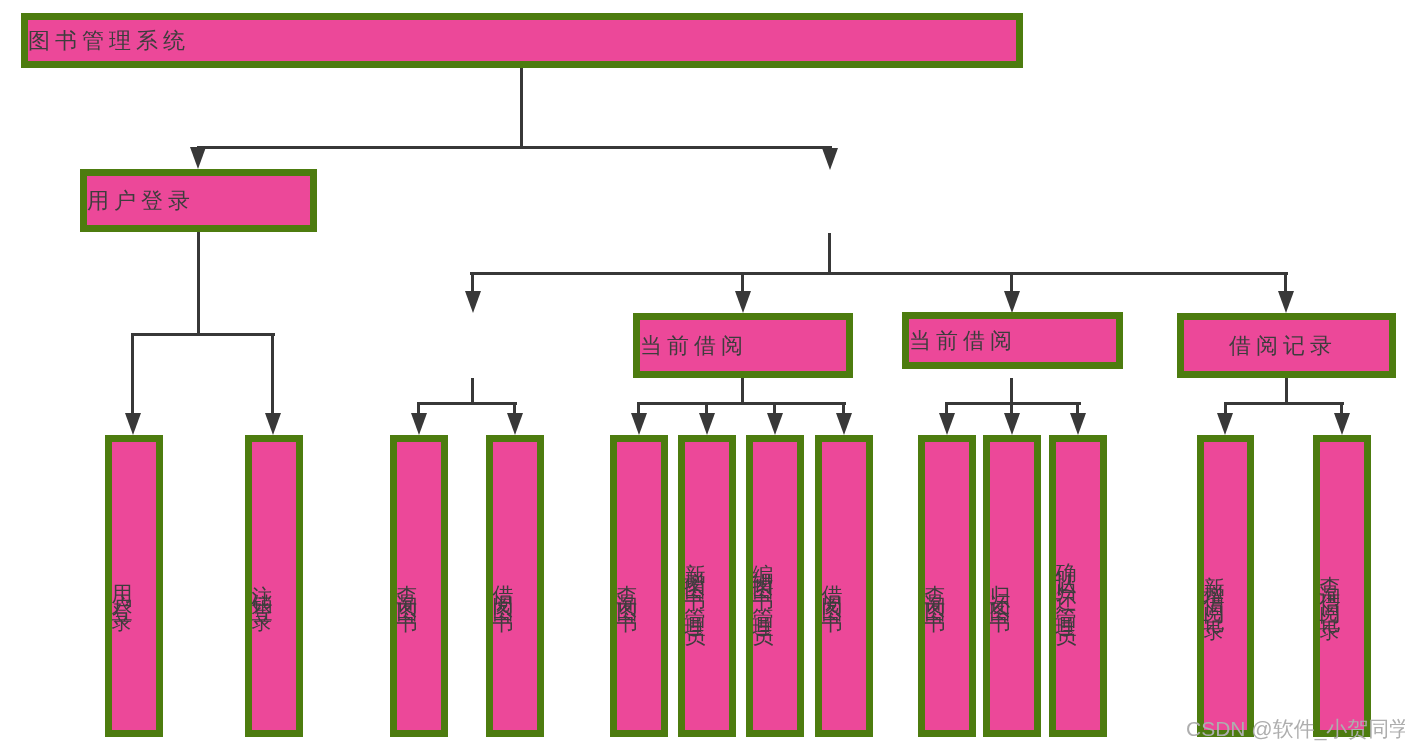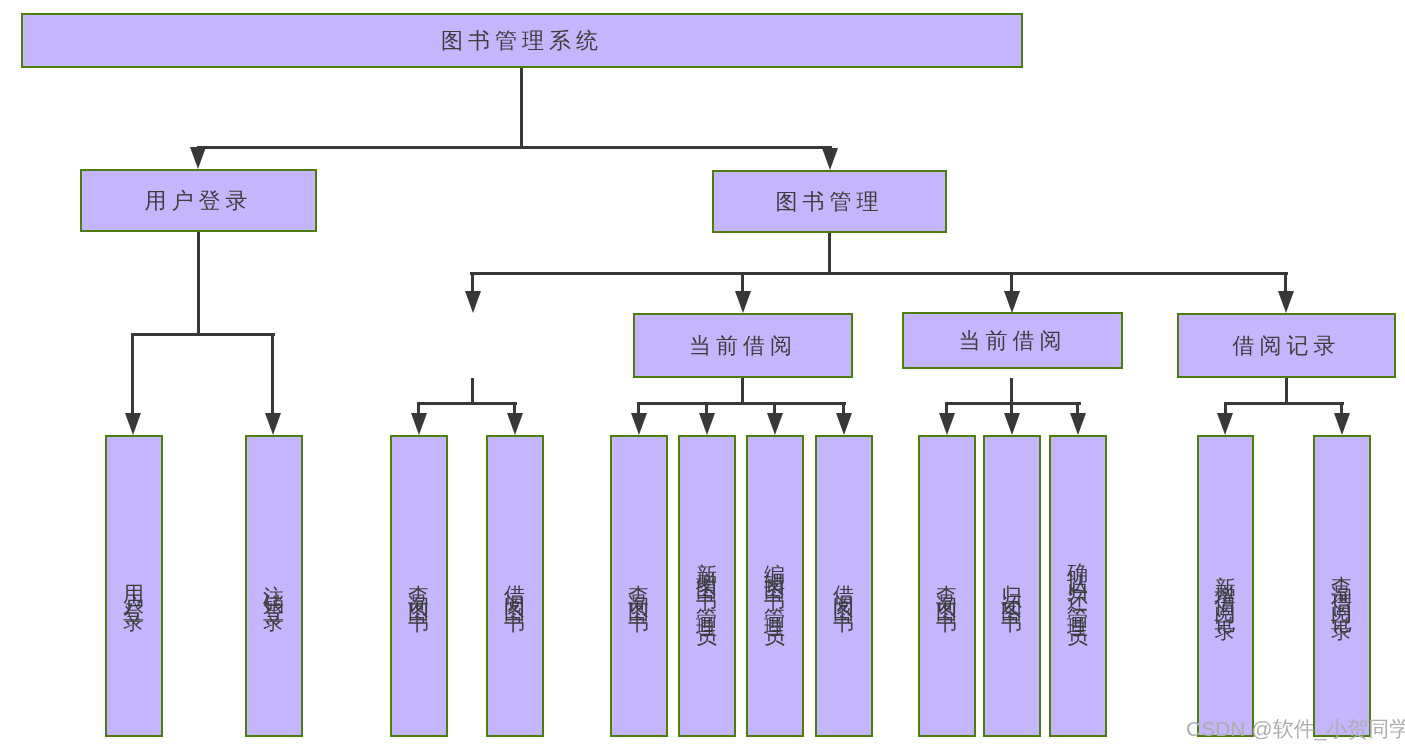--- a/index.html
+++ b/index.html
@@ -7,25 +7,24 @@
   .canvas {
     position: relative;
     width: 1405px;
     height: 747px;
     background: #ffffff;
     font-family: "Liberation Sans", "DejaVu Sans", sans-serif;
     overflow: hidden;
   }
   .box {
     position: absolute;
-    background: #c4b5fd;
-    border: 2px solid #4d7c0f;
+    background: #ec4899;
+    border: 7px solid #4d7c0f;
     display: flex;
     align-items: center;
-    justify-content: center;
     color: #3d3d3d;
   }
   .hbox .lbl {
     font-size: 22px;
     letter-spacing: 5px;
     white-space: nowrap;
     color: #3d3d3d;
   }
   .vbox .lbl {
     writing-mode: vertical-rl;
@@ -65,23 +64,20 @@
   </div>
 
   <div class="line" style="left:520px; top:68px; width:3px; height:80px;"></div>
   <div class="line" style="left:197px; top:146px; width:635px; height:3px;"></div>
   <div class="arrow" style="left:190px; top:147px;"></div>
   <div class="arrow" style="left:822px; top:148px;"></div>
 
   <div class="box hbox" style="left:80px; top:169px; width:237px; height:63px;">
     <span class="lbl">用户登录</span>
   </div>
-  <div class="box hbox" style="left:712px; top:170px; width:235px; height:63px;">
-    <span class="lbl">图书管理</span>
-  </div>
 
   <div class="line" style="left:197px; top:232px; width:3px; height:103px;"></div>
   <div class="line" style="left:131px; top:333px; width:144px; height:3px;"></div>
   <div class="line" style="left:131px; top:333px; width:3px; height:82px;"></div>
   <div class="line" style="left:271px; top:333px; width:3px; height:82px;"></div>
   <div class="arrow" style="left:125px; top:413px;"></div>
   <div class="arrow" style="left:265px; top:413px;"></div>
 
   <div class="line" style="left:828px; top:233px; width:3px; height:41px;"></div>
   <div class="line" style="left:470px; top:272px; width:818px; height:3px;"></div>
@@ -93,21 +89,21 @@
   <div class="arrow" style="left:735px; top:291px;"></div>
   <div class="arrow" style="left:1004px; top:291px;"></div>
   <div class="arrow" style="left:1278px; top:291px;"></div>
 
   <div class="box hbox" style="left:633px; top:313px; width:220px; height:65px;">
     <span class="lbl">当前借阅</span>
   </div>
   <div class="box hbox" style="left:902px; top:312px; width:221px; height:57px;">
     <span class="lbl">当前借阅</span>
   </div>
-  <div class="box hbox" style="left:1177px; top:313px; width:219px; height:65px;">
+  <div class="box hbox" style="left:1177px; top:313px; width:219px; height:65px;padding-left:45px;">
     <span class="lbl">借阅记录</span>
   </div>
 
   <div class="line" style="left:471px; top:378px; width:3px; height:26px;"></div>
   <div class="line" style="left:417px; top:402px; width:100px; height:3px;"></div>
   <div class="line" style="left:417px; top:402px; width:3px; height:14px;"></div>
   <div class="line" style="left:513px; top:402px; width:3px; height:14px;"></div>
   <div class="arrow" style="left:411px; top:413px;"></div>
   <div class="arrow" style="left:507px; top:413px;"></div>
 

